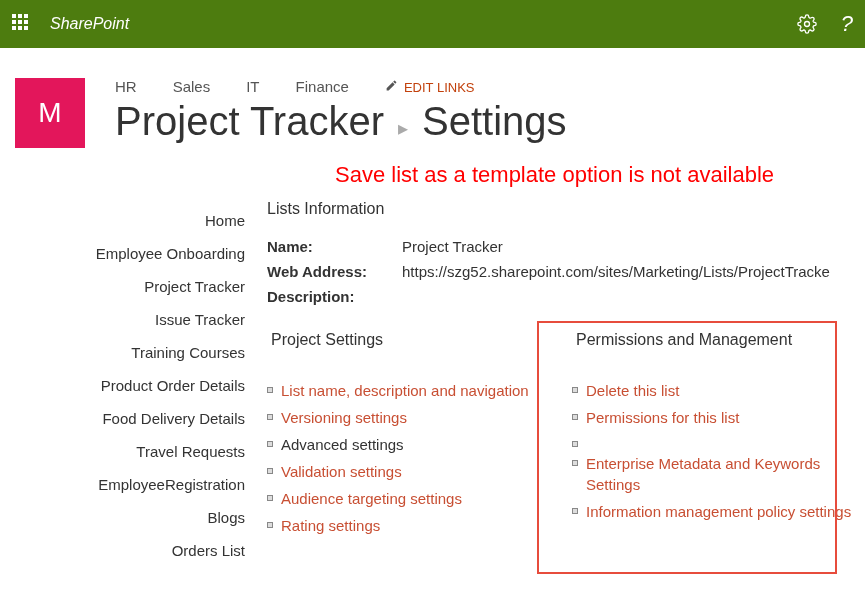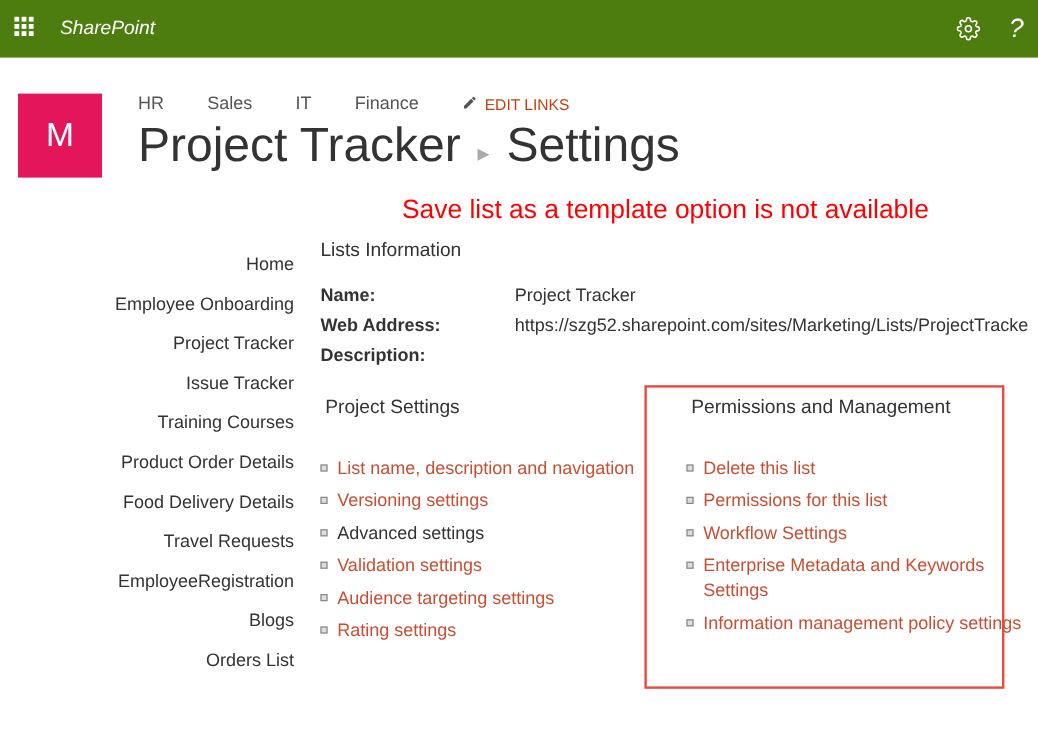--- a/index.html
+++ b/index.html
@@ -28,21 +28,21 @@
     .annotation { color: #ff0000; font-size: 22px; padding: 4px 0 12px 335px; font-weight: 400; }
     
     
     .main-wrap { display: flex; padding: 0 0 0 15px; }
     .left-nav { width: 230px; flex-shrink: 0; padding-top: 4px; }
     .left-nav a { display: block; padding: 8px 0; font-size: 15px; color: #333; text-decoration: none; cursor: pointer; text-align: right; }
     
     .content { flex: 1; margin-left: 22px; }
     .section-head { font-size: 16px; color: #333; margin-bottom: 16px; }
     .info-table { margin-bottom: 20px; }
-    .info-row { display: flex; padding: 4px 0; font-size: 15px; gap: 27px; }
+    .info-row { display: flex; padding: 4px 0; font-size: 15px; }
     .info-label { width: 135px; font-weight: 600; color: #333; }
     .info-value { color: #333; flex:1; white-space:nowrap; overflow:hidden; }
     
     
     .settings-cols { display: flex; gap: 20px; }
     .settings-col { flex: 0 0 285px; }
     .col-head { font-size: 16px; color: #333; padding: 2px 0 28px 4px; }
     .settings-list { list-style: none; }
     .settings-list li { display: flex; align-items: flex-start; padding: 3px 0; }
     .bullet { width: 6px; height: 6px; border: 1px solid #888; background: #ddd; margin: 7px 8px 0 0; flex-shrink: 0; }
@@ -175,21 +175,20 @@
             <li>
               <span class="bullet"></span>
               <a>Delete this list</a>
             </li>
             <li>
               <span class="bullet"></span>
               <a>Permissions for this list</a>
             </li>
             <li>
               <span class="bullet"></span>
-              <a>Workflow Settings</a>
             </li>
             <li>
               <span class="bullet"></span>
               <a>Enterprise Metadata and Keywords Settings</a>
             </li>
             <li>
               <span class="bullet"></span>
               <a>Information management policy settings</a>
             </li>
           </ul>

